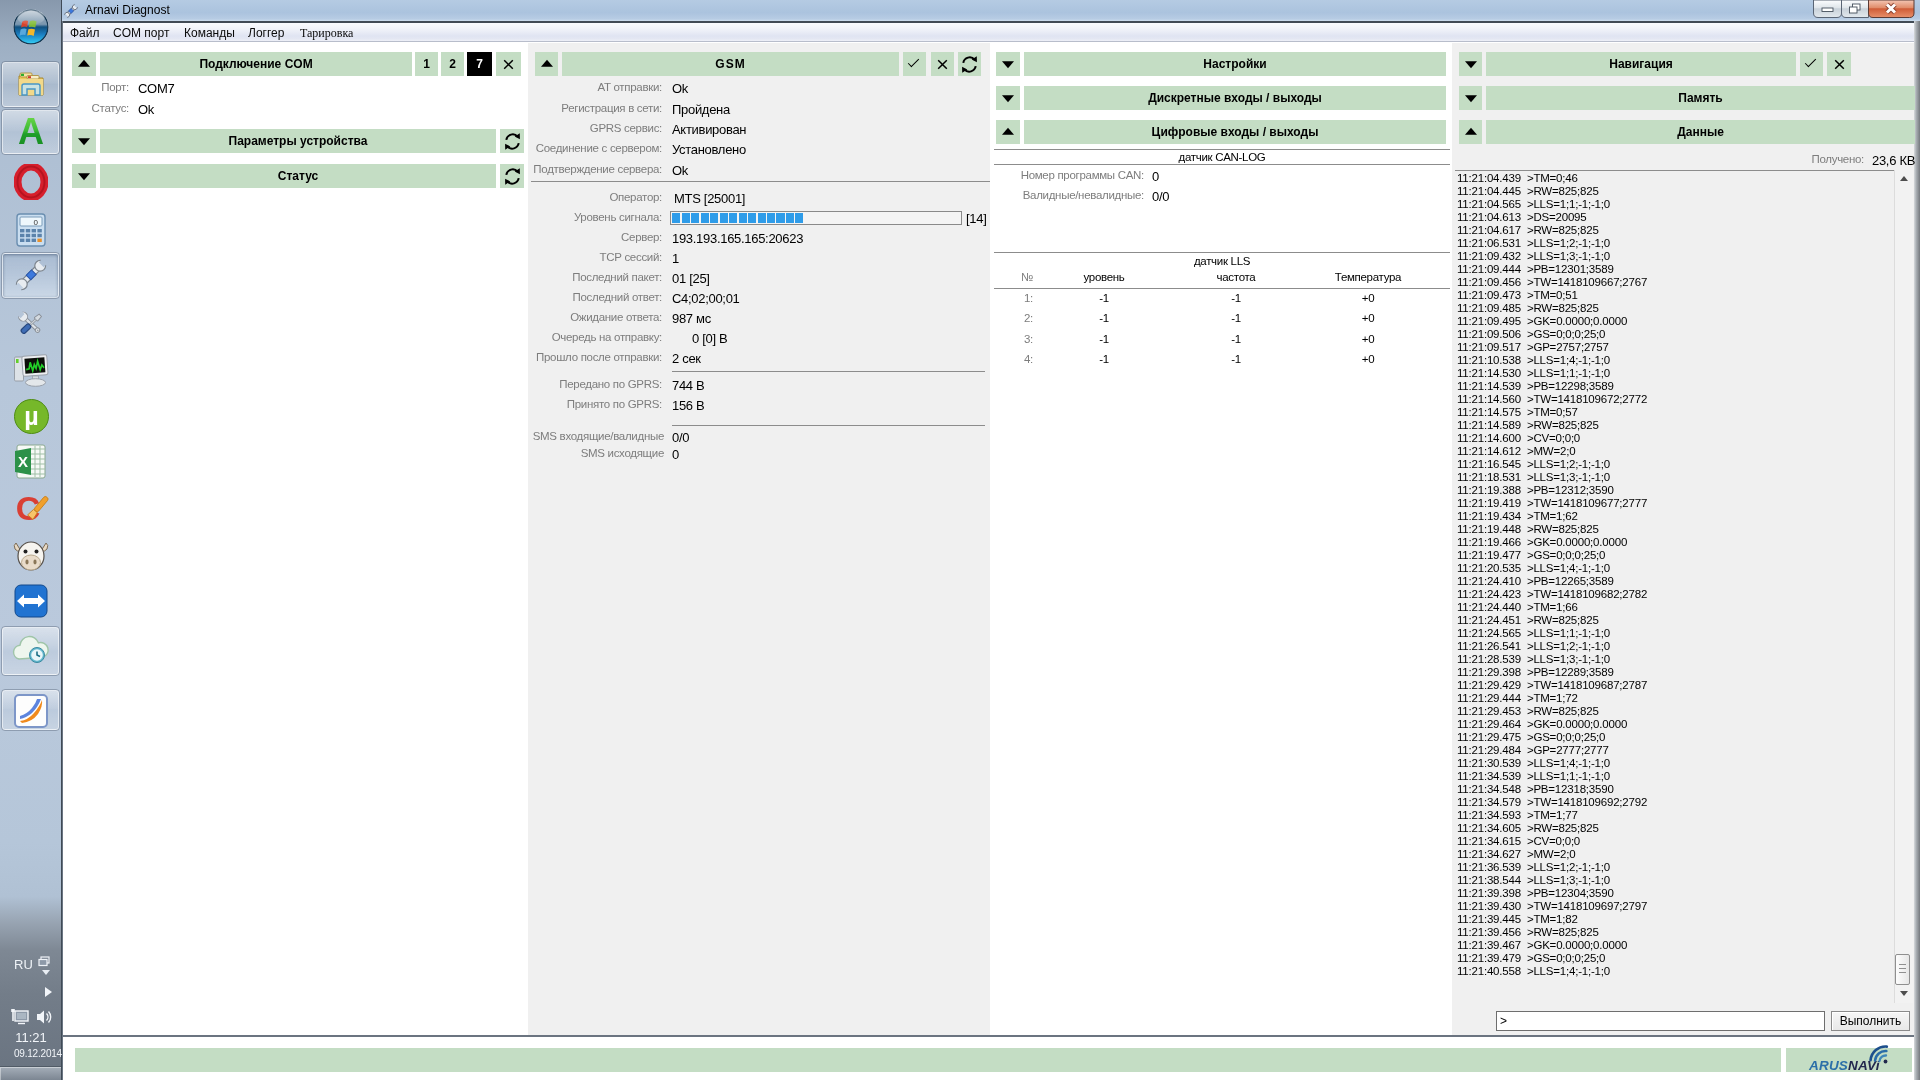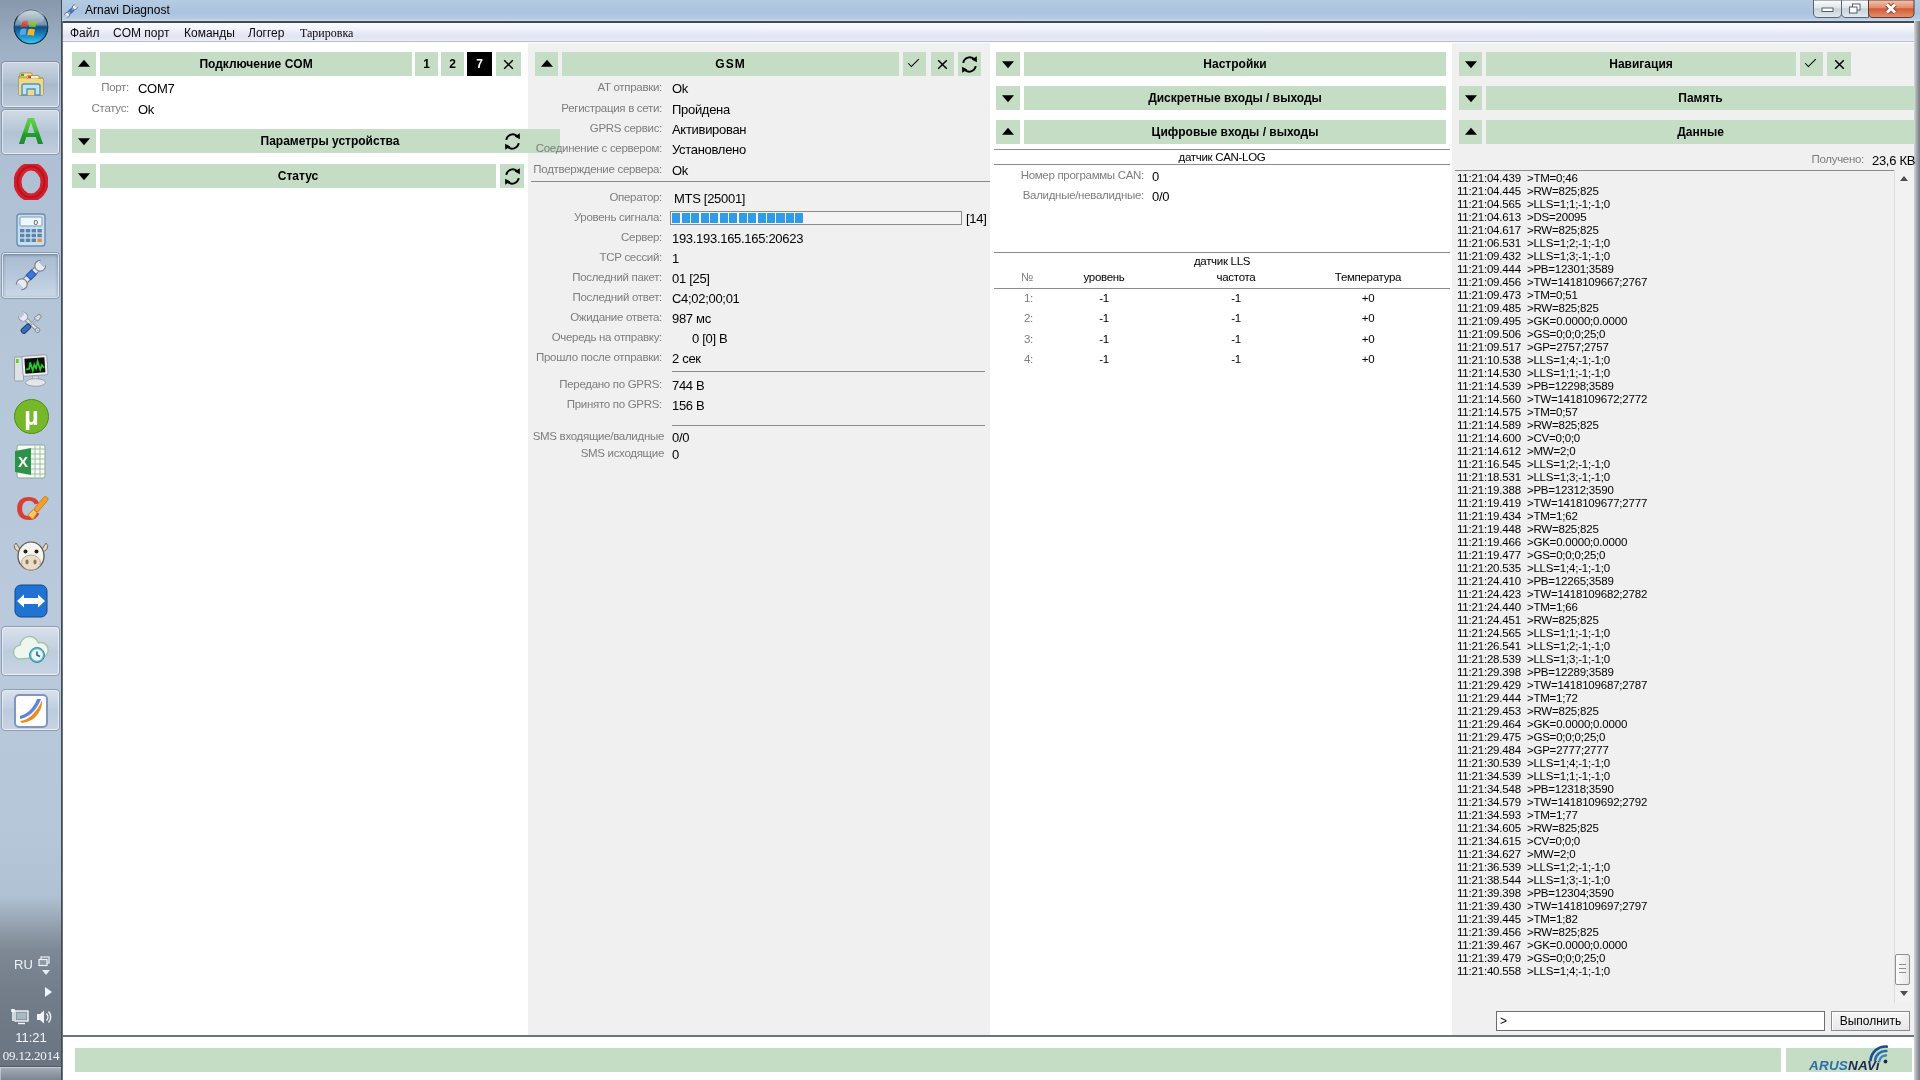--- a/index.html
+++ b/index.html
@@ -238,21 +238,21 @@
 <rect x="7" y="6" width="9" height="6" fill="#aab6c2"></rect>
 <line x1="8" y1="16.5" x2="15" y2="16.5" stroke="#f2f5f9" stroke-width="1.4"></line>
 <path d="M3 2 L3 14" stroke="#f2f5f9" stroke-width="1.6"></path>
 <path d="M1.2 2 L4.8 2 L4.8 5 L1.2 5 Z" fill="#f2f5f9"></path>
 </svg>
 <svg class="a" style="left:35px;top:58px;" width="18" height="18" viewBox="0 0 18 18">
 <path d="M2 6 L5 6 L9 2.5 L9 15.5 L5 12 L2 12 Z" fill="#f2f5f9"></path>
 <path d="M11.5 5.5 A5 5 0 0 1 11.5 12.5 M13.5 3.5 A8 8 0 0 1 13.5 14.5" stroke="#f2f5f9" stroke-width="1.4" fill="none"></path>
 </svg>
 <div class="a" style="left:0;top:80px;width:62px;text-align:center;font-size:13px;color:#f2f5f9;">11:21</div>
-<div class="a" style="left:0;top:98px;width:62px;text-align:center;font-size:13px;letter-spacing:-0.2px;color:#f2f5f9;font-family:Liberation Serif, serif;">09.12.2014</div>
+<div class="a" style="left:0;top:98px;width:62px;text-align:right;font-size:10px;letter-spacing:-0.2px;color:#f2f5f9;">09.12.2014</div>
 <div class="a" style="left:0;top:116px;width:61px;height:14px;background:linear-gradient(180deg,#a5aeb9,#7c8692);border-top:1px solid #515b66;box-shadow:inset 1px 1px 0 rgba(255,255,255,0.4);"></div>
 </div>
 
 <div class="a" id="titlebar"></div>
 <div class="a" style="left:63px;top:3px;" id="ic-title">
 <svg width="16" height="16" viewBox="0 0 38 38">
 <defs>
         <mask id="wm2">
           <rect width="38" height="38" fill="#fff"></rect>
 <rect x="14.6" y="-4" width="8.8" height="8.5" fill="#000"></rect>
@@ -318,21 +318,21 @@
       <path d="M1.2 1.2 L9.8 9.8 M9.8 1.2 L1.2 9.8" stroke="#000" stroke-width="1.5"></path>
     </svg>
   </div>
 <div class="lb" style="left:60px;top:81px;width:69px;">Порт:</div>
 <div class="vl" style="left:138px;top:81px;">COM7</div>
 <div class="lb" style="left:60px;top:102px;width:69px;">Статус:</div>
 <div class="vl" style="left:138px;top:102px;">Ok</div>
 <div class="hb" style="left:72px;top:129px;width:24px;">
     <div class="arr-d"></div>
   </div>
-<div class="hb t" style="left:100px;top:129px;width:460px;">Параметры устройства</div>
+<div class="hb t" style="left:100px;top:129px;width:396px;">Параметры устройства</div>
 <div class="hb" style="left:500px;top:129px;width:24px;">
 <svg width="19" height="19" viewBox="0 0 19 19" style="margin:2.5px;">
 <g fill="none" stroke="#000" stroke-width="2">
 <path d="M3.3 7.8 A 6.5 6.5 0 0 1 14.6 4.6"></path>
 <path d="M15.7 11.2 A 6.5 6.5 0 0 1 4.4 14.4"></path>
 </g>
 <polygon points="16.8,1.2 16.9,7.2 11.7,4.6" fill="#000"></polygon>
 <polygon points="2.2,17.8 2.1,11.8 7.3,14.4" fill="#000"></polygon>
 </svg>
 </div>

